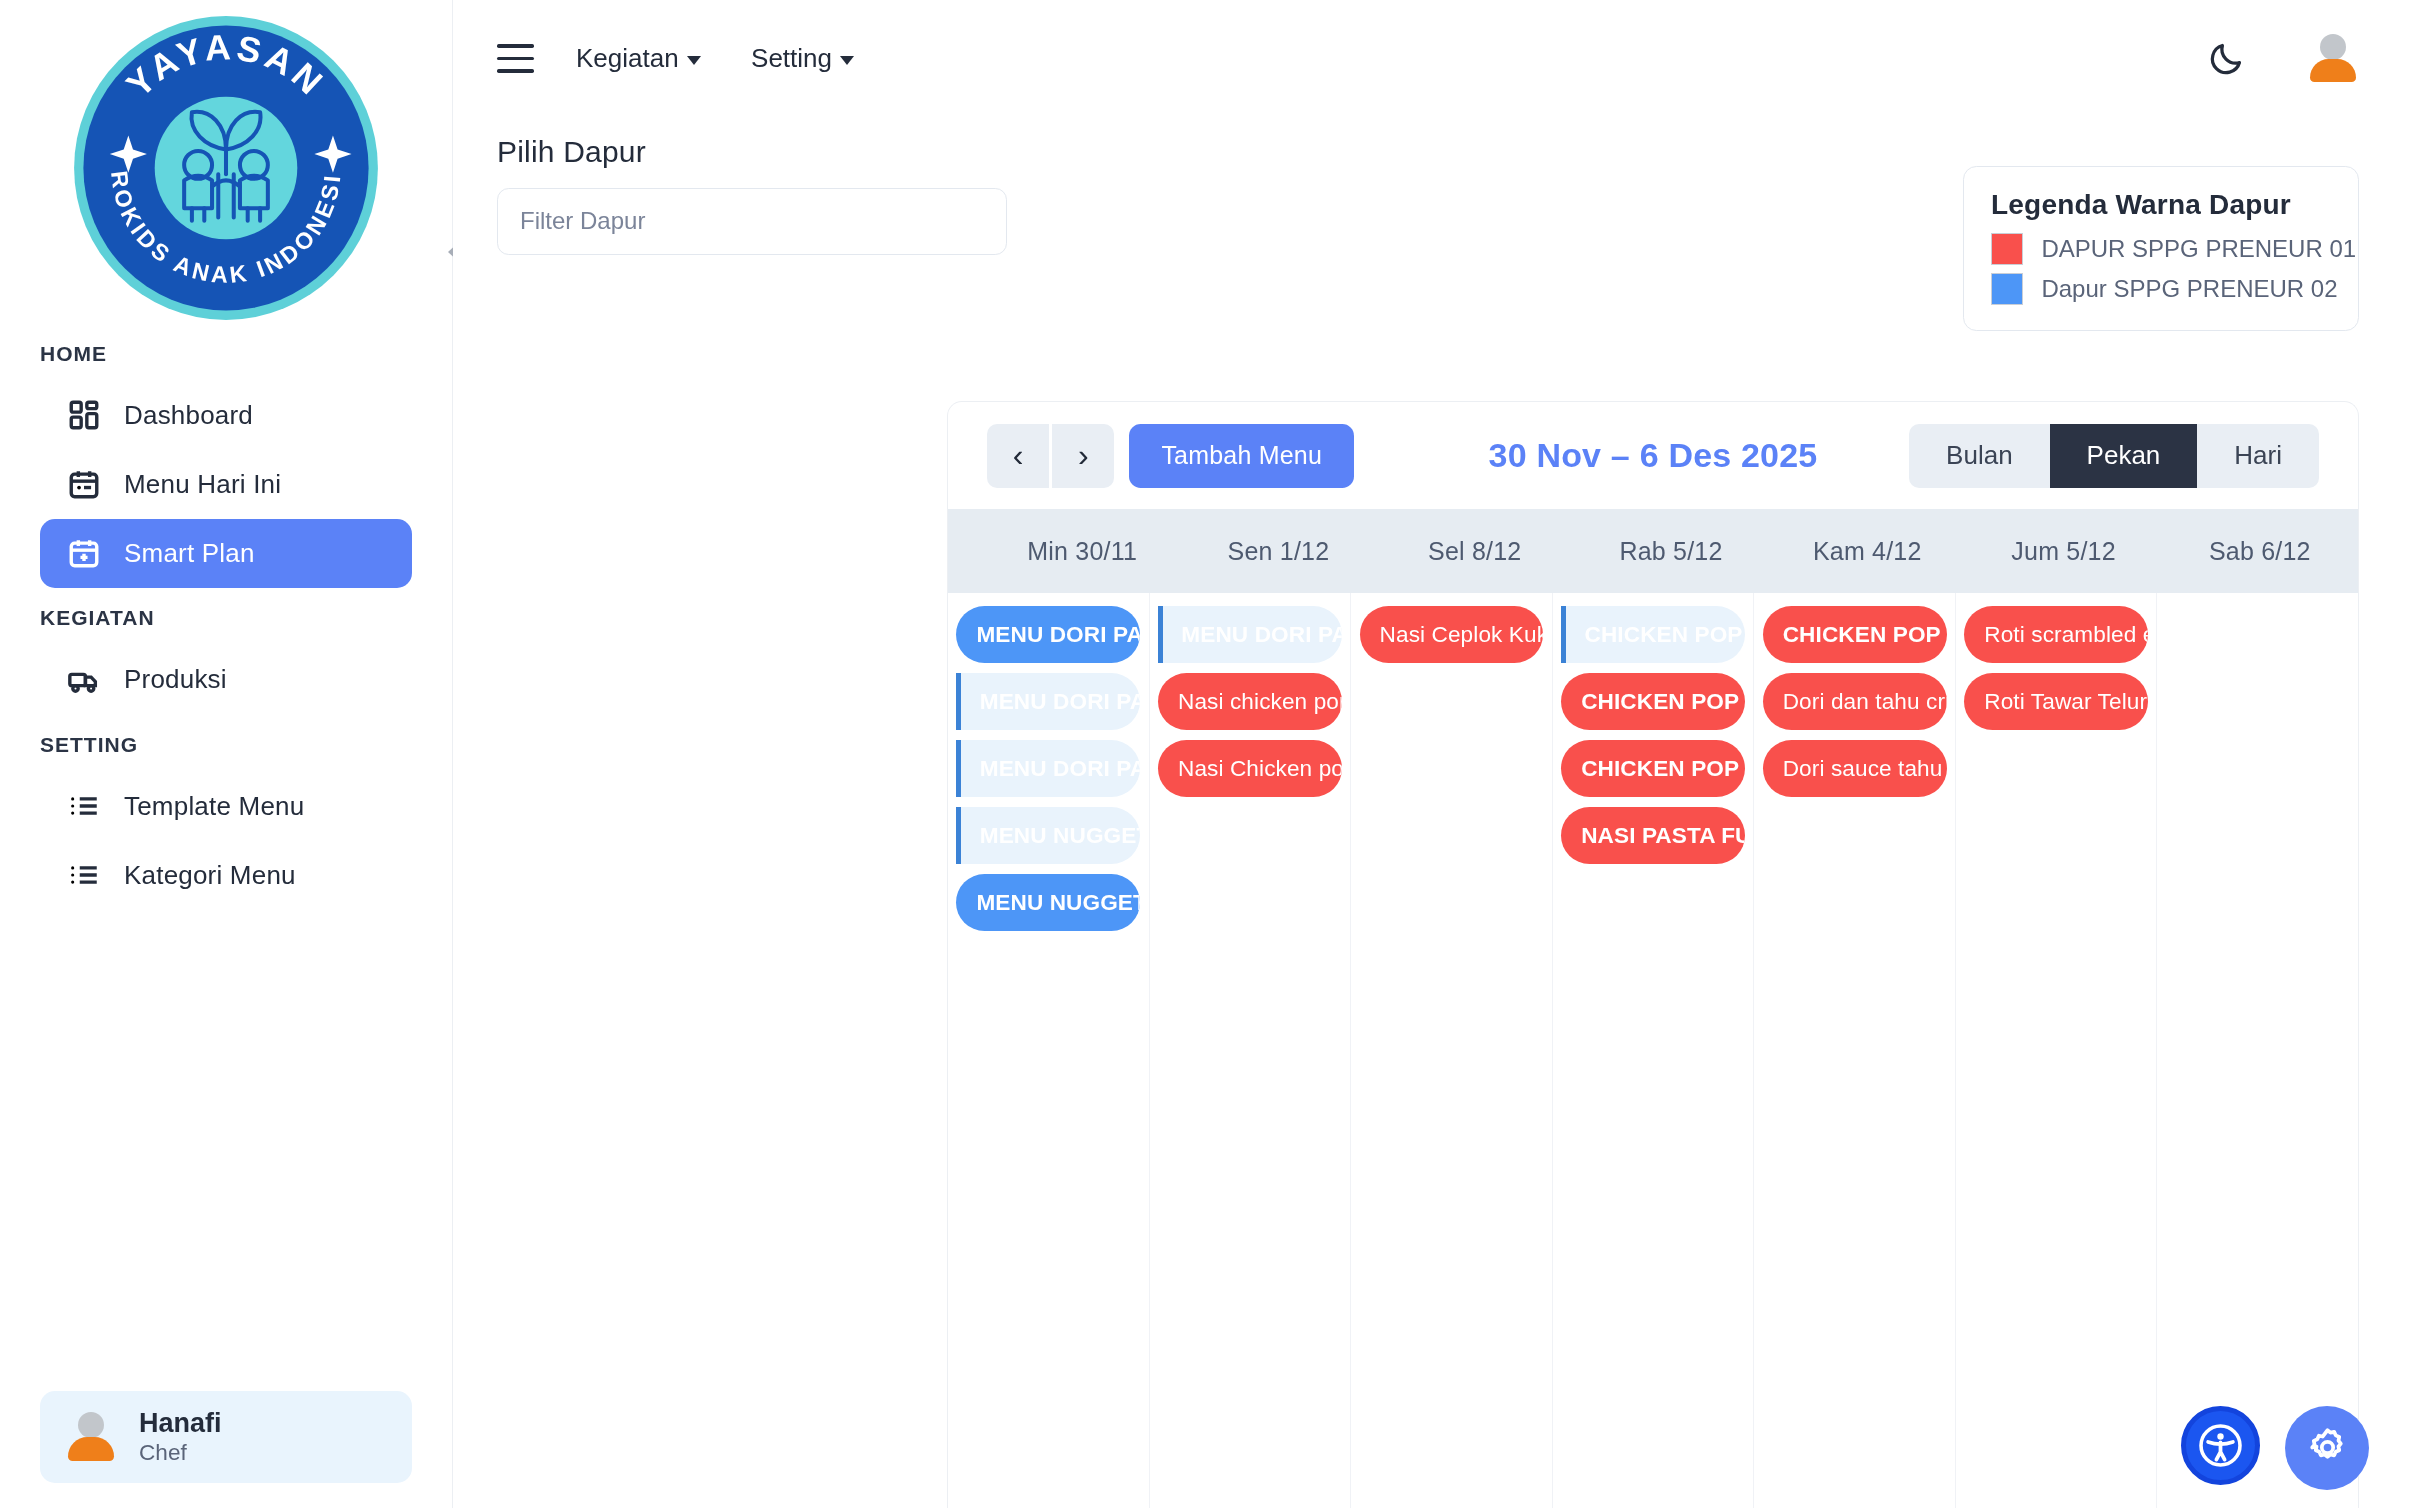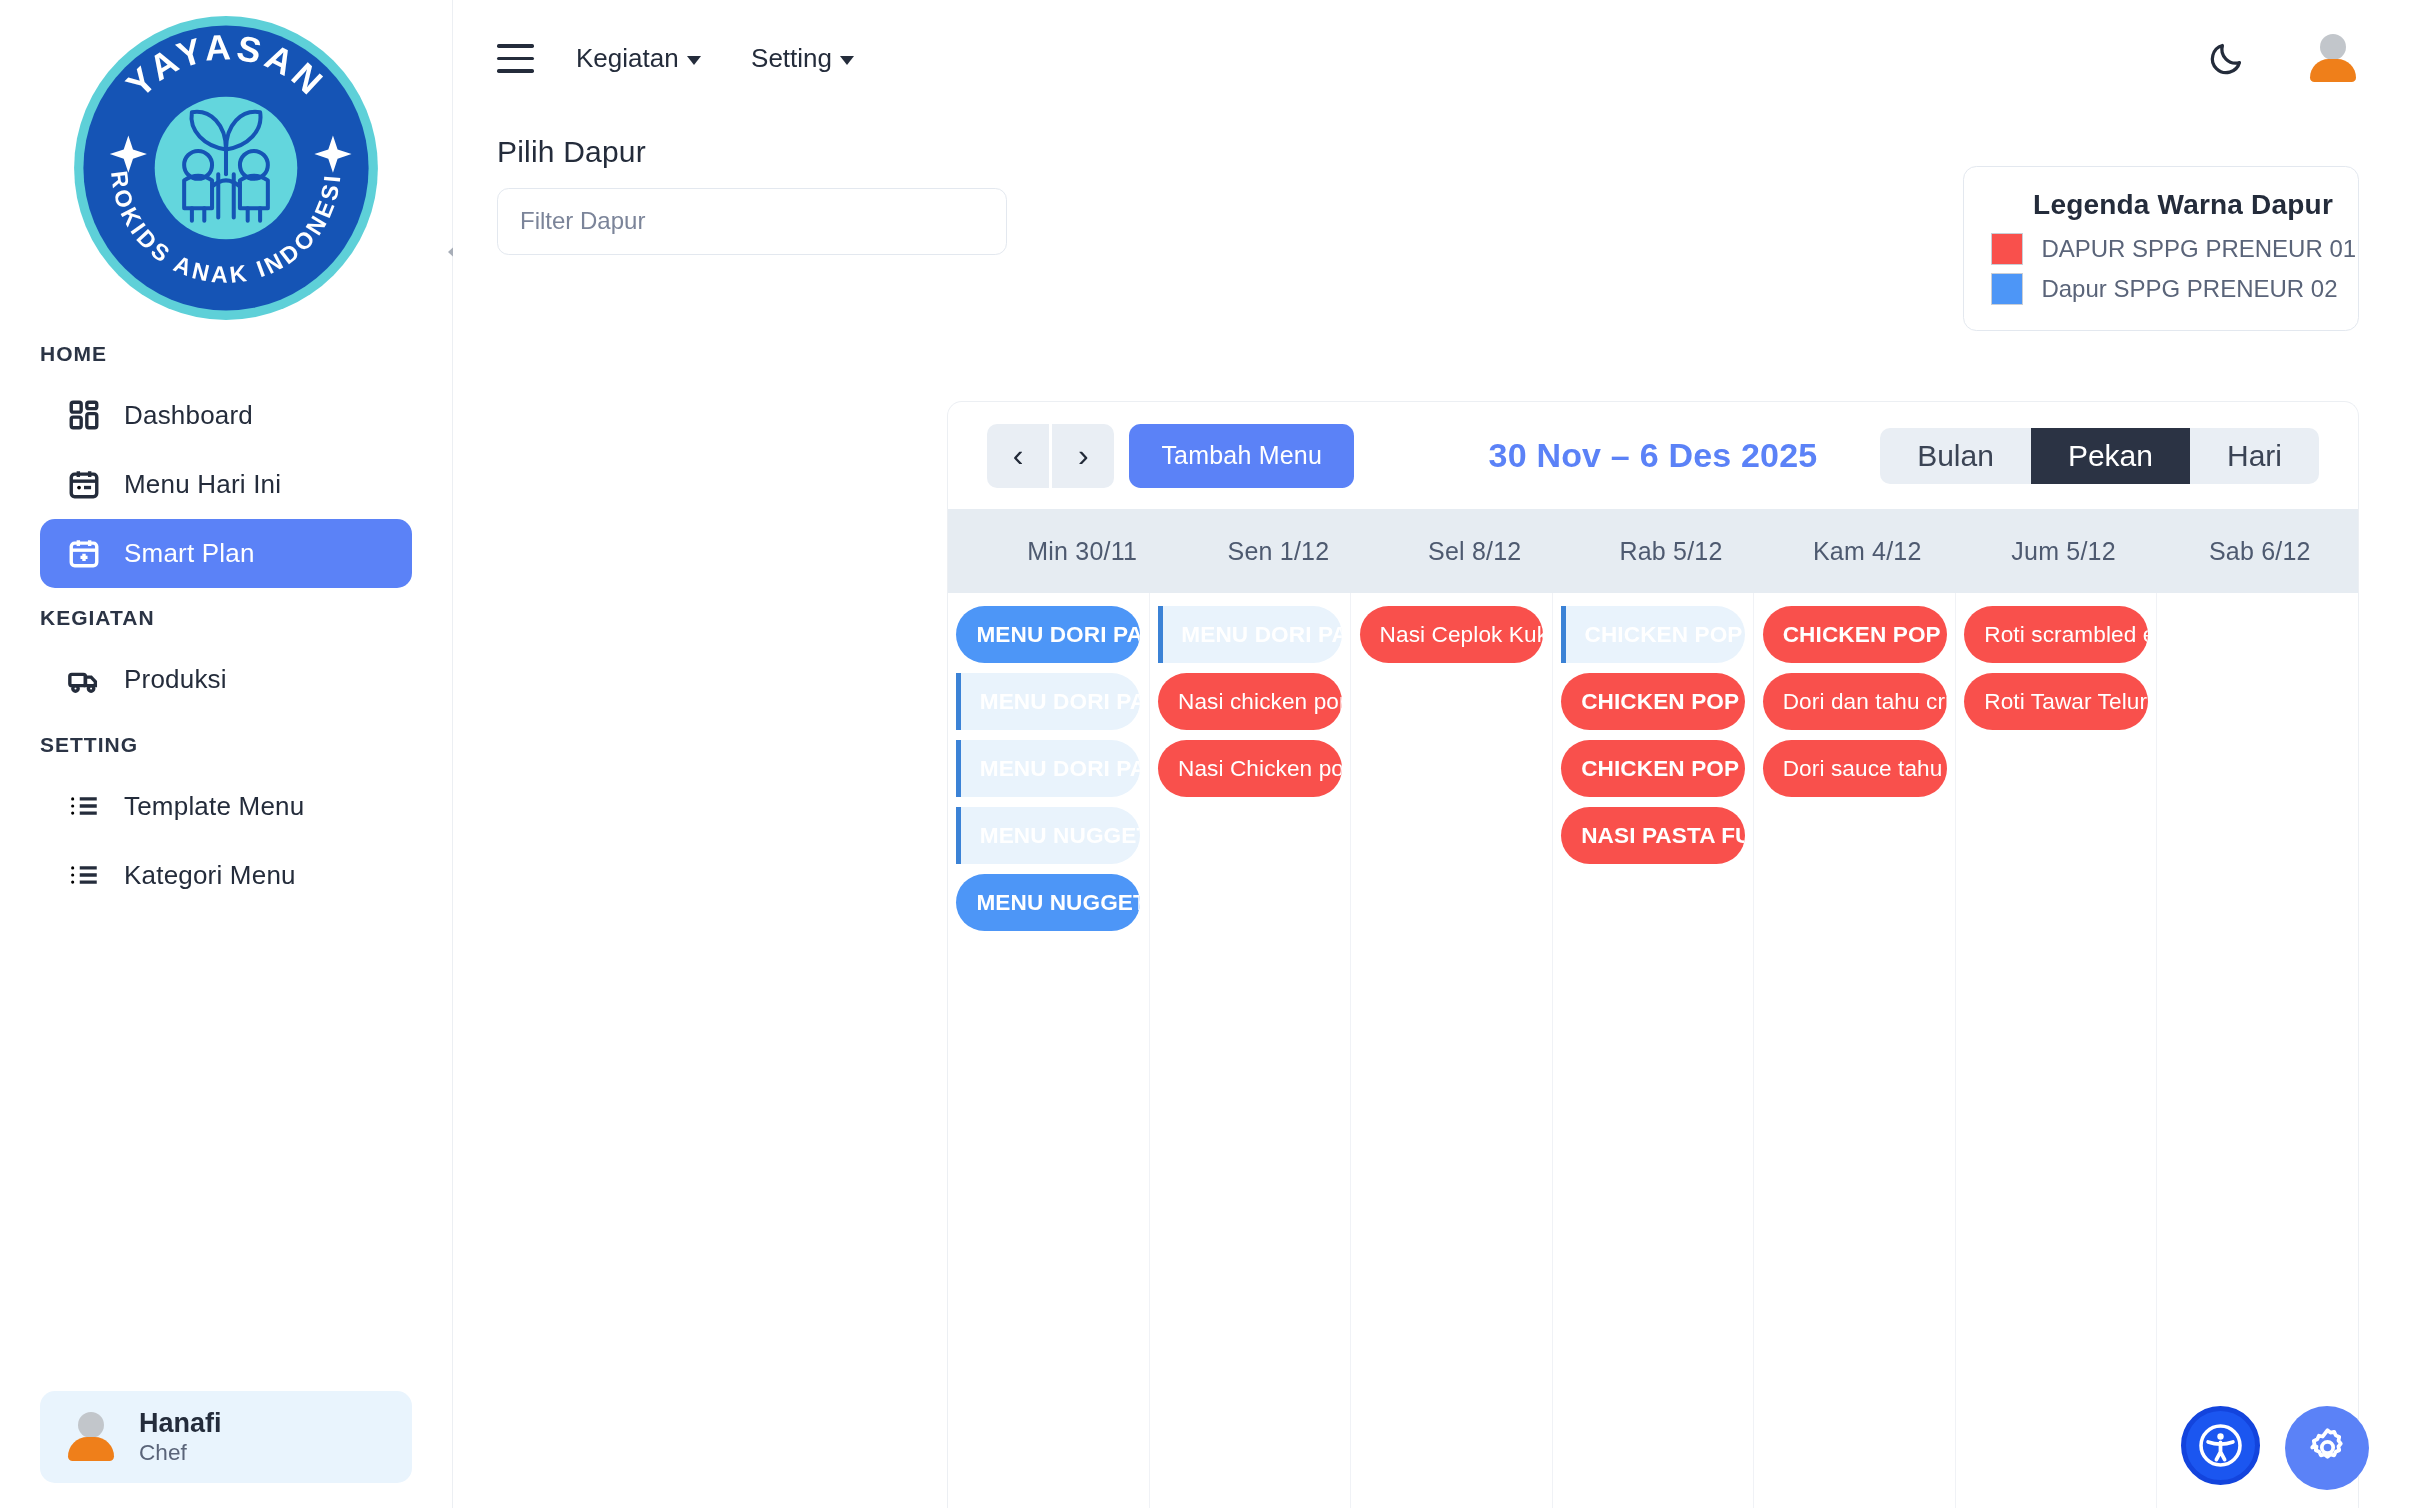--- a/index.html
+++ b/index.html
@@ -85,21 +85,20 @@
     font-size:24px; color:#7b8499; padding:0 22px;
     font-family:"Liberation Sans", sans-serif; background:#fff; outline:none;
   }
   .filter-input::placeholder { color:#7b8499; }
 
   
   .legend {
     position:absolute; right:54px; top:166px; width:396px;
     border:1.7px solid #e3e8ef; border-radius:13.4px; background:#fff;
     padding:22px 25px 25px 27px;
-    text-align:right;
   }
   .legend-title { font-size:28px; font-weight:bold; color:#242c3b; margin-bottom:11.7px; letter-spacing:0.2px; }
   .legend-row { display:flex; align-items:center; gap:18.4px; margin-top:8.4px; }
   .legend-sw { width:32px; height:32px; border:0.8px solid #c9ced6; flex:0 0 32px; }
   .legend-text { font-size:24px; color:#5a6479; white-space:nowrap; }
 
   
   .cal-card {
     position:absolute; left:494px; right:54px; top:401px; bottom:0;
     background:#ffffff; border:1.7px solid #eceff3; border-radius:15px 15px 0 0;
@@ -119,22 +118,22 @@
     background:#5b82f7; color:#fff; font-size:25px; border-radius:11.7px;
     font-family:"Liberation Sans", sans-serif; letter-spacing:0.2px;
   }
   .cal-title {
     position:absolute; left:0; right:0; text-align:center;
     font-size:34px; color:#5b82f7; font-weight:bold; letter-spacing:0.2px;
     pointer-events:none;
   }
   .view-group { margin-left:auto; display:flex; background:#e9eef4; border-radius:10px; overflow:hidden; }
   .view-btn {
-    height:56px; padding:0 37px; border:none; cursor:pointer; background:transparent;
-    font-size:30px; color:#3b4455; font-family:"Liberation Sans", sans-serif;
+    height:64px; padding:0 37px; border:none; cursor:pointer; background:transparent;
+    font-size:26px; color:#3b4455; font-family:"Liberation Sans", sans-serif;
     display:flex; align-items:center;
   }
   .view-btn.active { background:#2b3344; color:#ffffff; }
 
   
   .day-head-row { display:flex; background:#e6ecf2; height:84px;padding-left:36px; }
   .day-head { flex:1 1 0; display:flex; align-items:center; justify-content:center;
     font-size:25px; color:#4e5a70; letter-spacing:0.2px; }
 
   

